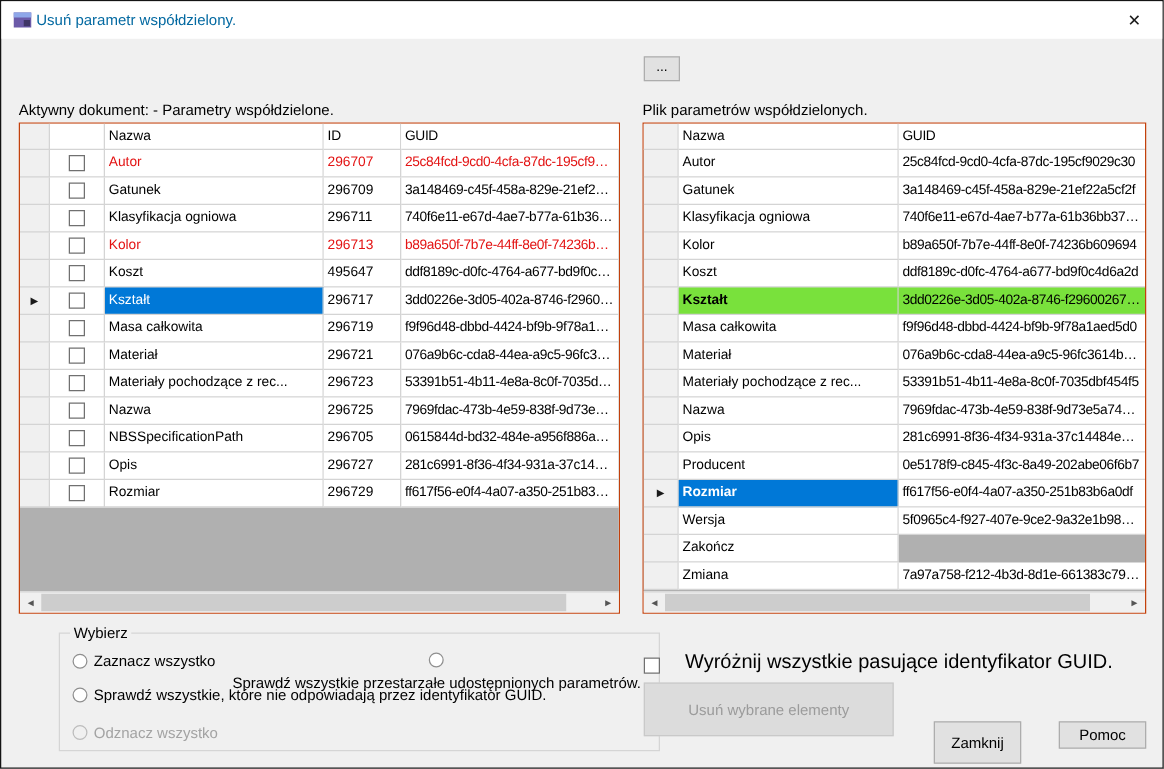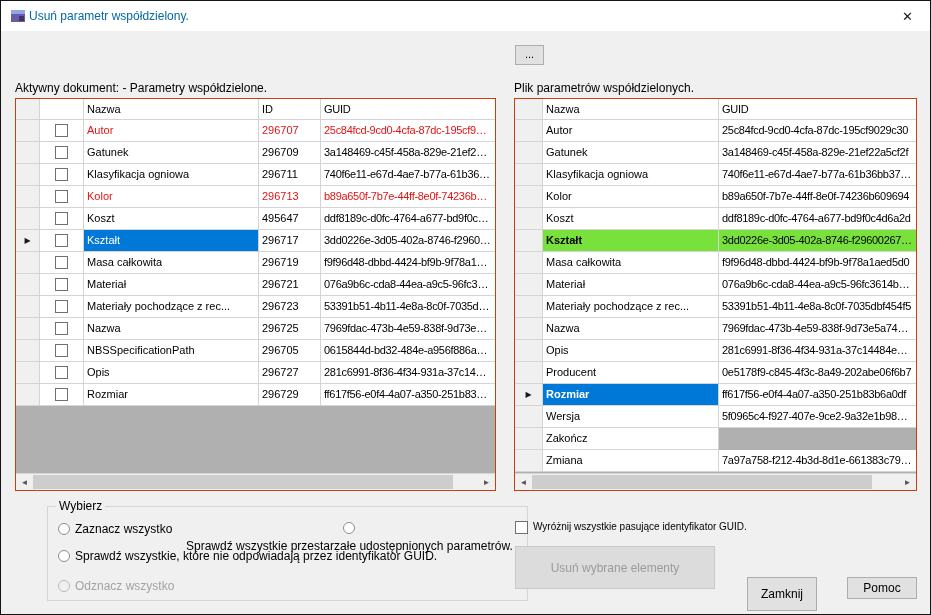--- a/index.html
+++ b/index.html
@@ -50,21 +50,21 @@
   .sb-arrow.left { left:0; } .sb-arrow.right { right:0; }
   .sb-thumb { position:absolute; top:1px; height:14px; background:#cdcdcd; }
   
   .groupbox { position:absolute; left:14px; top:505px; width:481px; height:95px; border:1px solid #d5d5d5;margin-left:32px; }
   .groupbox-label { position:absolute; top:-8px; left:8px; background:#f0f0f0; padding:0 3px; font-size:12px; }
   .radio { position:absolute; display:flex; align-items:center; gap:5px; font-size:12px; cursor:default; }
   .radio-circle { width:12px; height:12px; border-radius:50%; background:#fff; border:1px solid #8f8f8f; flex:none; }
   .radio.disabled { color:#a3a3a3; }
   .radio.disabled .radio-circle { border-color:#bcbcbc; background:#f0f0f0; }
   
-  .footer-check { position:absolute; left:514px; top:520px; display:flex; align-items:flex-start; gap:5px; font-size:10px; }
+  .footer-check { position:absolute; left:514px; top:520px; display:flex; align-items:flex-end; gap:20px; font-size:16px; }
   .btn { position:absolute; background:#e1e1e1; border:1px solid #adadad; font-size:12px; display:flex; align-items:center; justify-content:center; }
   .btn-delete { left:514px; top:545px; width:200px; height:43px; background:#dcdcdc; border:1px solid #c9c9c9; color:#9b9b9b; }
   .btn-close { left:746px; top:576px; width:70px; height:34px; }
   .btn-help { left:846px; top:576px; width:70px; height:22px; }
 </style>
 </head>
 <body>
 
 <div class="window">
 

